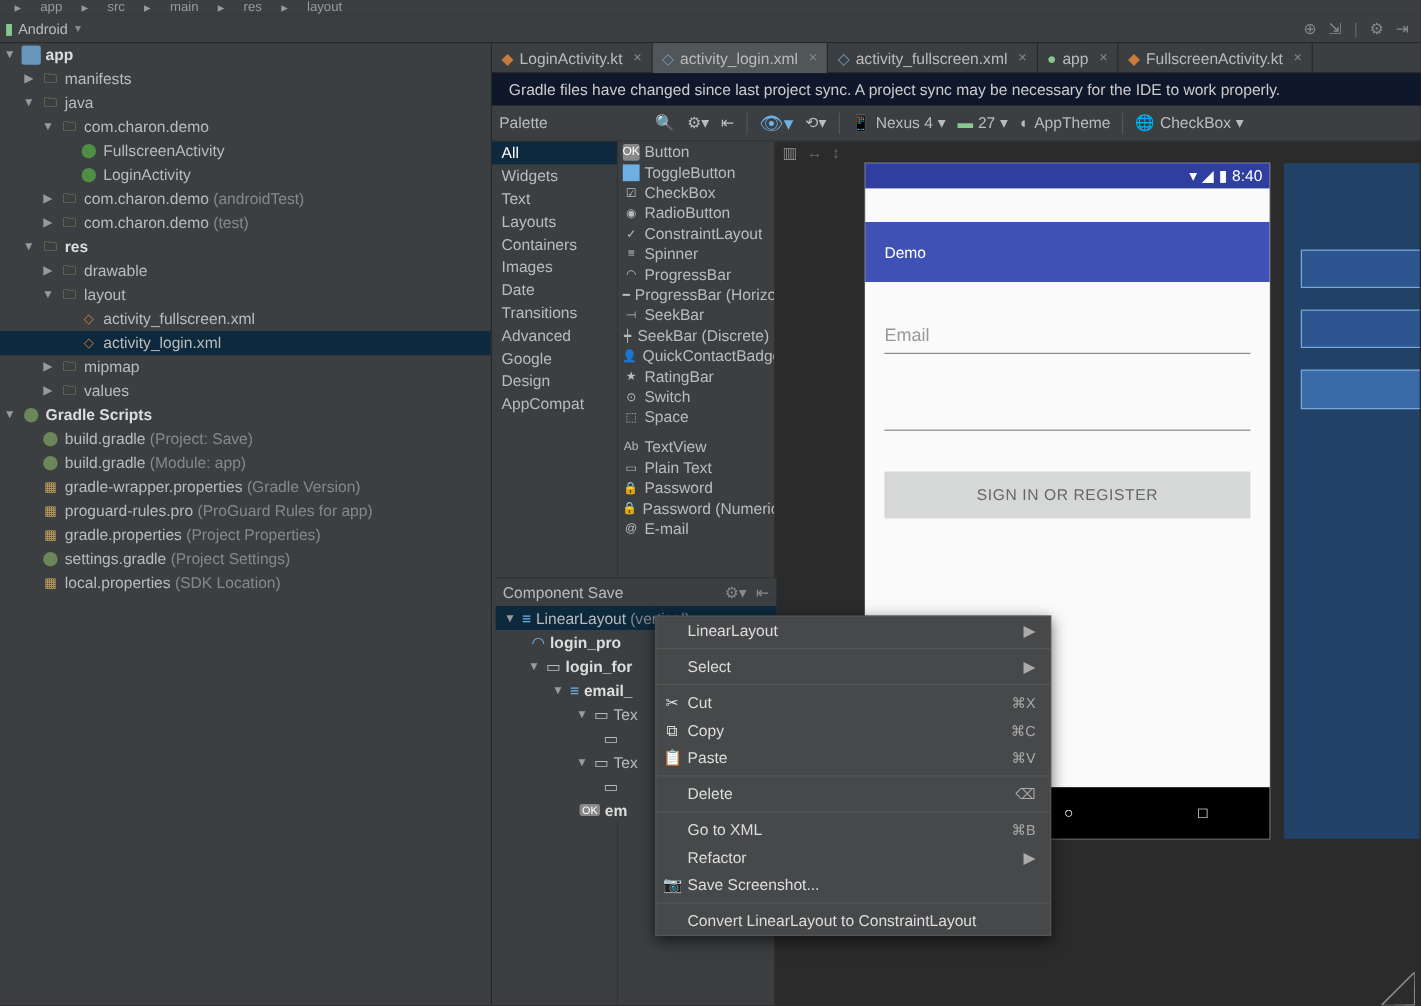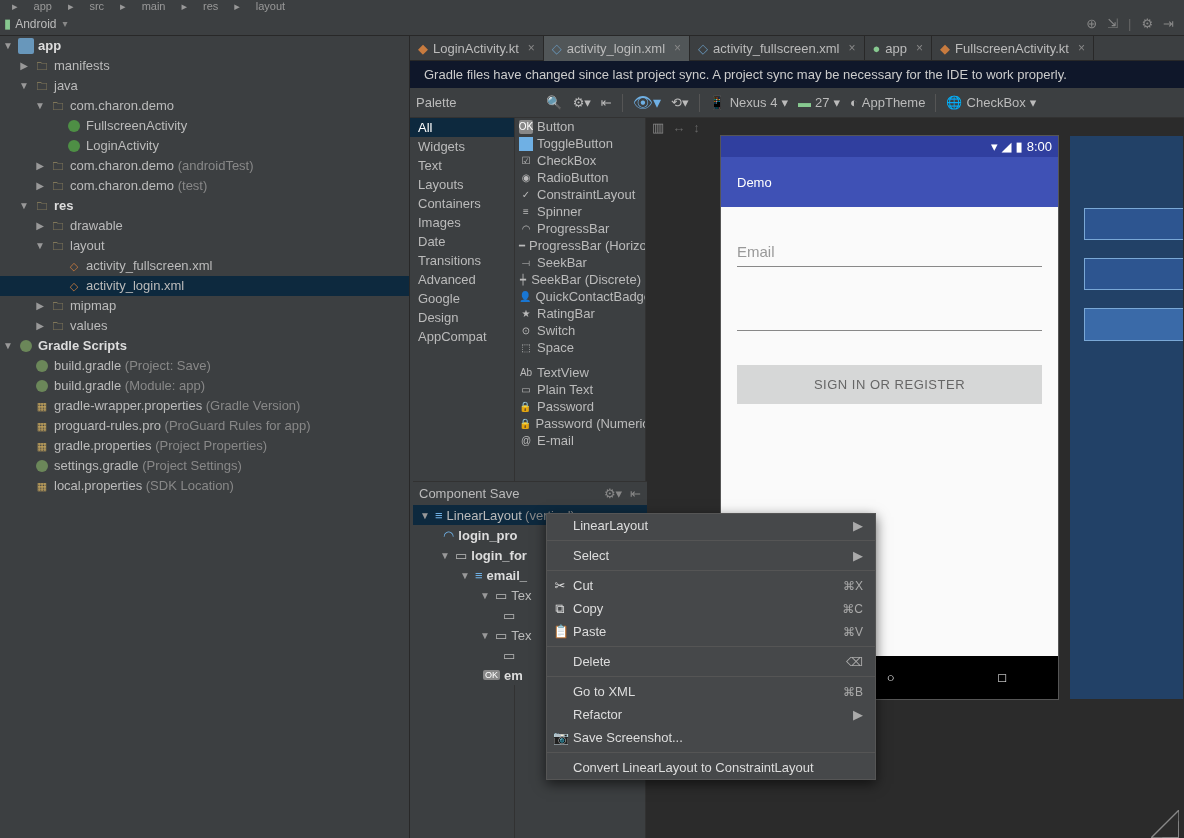--- a/index.html
+++ b/index.html
@@ -43,21 +43,21 @@
 .palette-col { width: 105px; background: #3c3f41; border-right: 1px solid #323232; }
 .pcat { padding: 2px 8px; cursor: pointer; }
 .pcat.sel { background: #0d293e; color: #fff; }
 .items-col { width: 131px; background: #3c3f41; border-right: 1px solid #323232; font-size: 12px; }
 .pitem { padding: 1px 4px; display: flex; align-items: center; gap: 4px; white-space: nowrap; overflow: hidden; cursor:pointer;}
 .pi-ic { width: 14px; height: 14px; display: inline-flex; align-items: center; justify-content: center; font-size: 10px; }
 .canvas { flex: 1; background: #2b2b2b; display: flex; position: relative; padding-top: 18px; }
 .canvas-tools { position:absolute; top:2px; left:6px; display:flex; gap:8px; color:#888; font-size:13px;}
 .device { width: 337px; height: 563px; background: #fafafa; margin-left: 75px; margin-top: 0; display: flex; flex-direction: column; position: relative; box-shadow: 0 0 0 1px #555; }
 .statusbar { height: 21px; background: #303f9f; display: flex; align-items: center; justify-content: flex-end; padding: 0 6px; color: #fff; font-size: 12px; gap: 4px; }
-.appbar { height: 50px; background: #3f51b5; display: flex; align-items: center; padding: 4px 16px; color: #fff; font-size: 18px; font-weight: 500; }
+.appbar { height: 50px; background: #3f51b5; display: flex; align-items: center; padding: 4px 16px; color: #fff; font-size: 18px; font-weight: 500; margin-top: 28px; }
 .content { flex: 1; padding: 30px 16px; background: #fafafa; }
 .tf { border: none; border-bottom: 1px solid #888; width: 100%; padding: 6px 0; margin-bottom: 34px; font-size: 15px; background: transparent; }
 .tf::placeholder { color: #999; }
 .signin-btn { width: 100%; background: #d6d7d7; border: none; padding: 12px; font-size: 13px; font-weight: 500; color: #666; letter-spacing: 0.5px; }
 .navbar { height: 43px; background: #000; display: flex; align-items: center; justify-content: space-around; color: #fff; font-size: 16px; }
 .blueprint { width: 113px; height: 563px; margin-left: 12px; background: #224167; position: relative; overflow:hidden;}
 .bp-inner { margin: 72px 0 0 14px; }
 .bp-field { height:32px; border:1px solid #7aa8d6; background:#2d5590; margin-bottom:18px; width:210px;}
 .bp-btn { height:33px; border:1px solid #7aa8d6; background:#3a6aa8; margin-top:10px; width:200px;}
 .resize-tri { position:absolute; bottom:0; right:5px; width:28px; height:28px; }
@@ -399,21 +399,21 @@
         <div class="canvas-tools">
           <span>▥</span>
           <span style="color:#666;">↔</span>
           <span style="color:#666;">↕</span>
         </div>
         <div class="device">
           <div class="statusbar">
             <span>▾</span>
               <span>◢</span>
               <span>▮</span>
-            <span>8:00</span>
+            <span>8:40</span>
           </div>
           <div class="appbar">
               <span>Demo</span>
             </div>
           <div class="content">
             <input class="tf" placeholder="Email" style="">
             <input class="tf" style="">
             <button class="signin-btn">SIGN IN OR REGISTER</button>
           </div>
           <div class="navbar">

